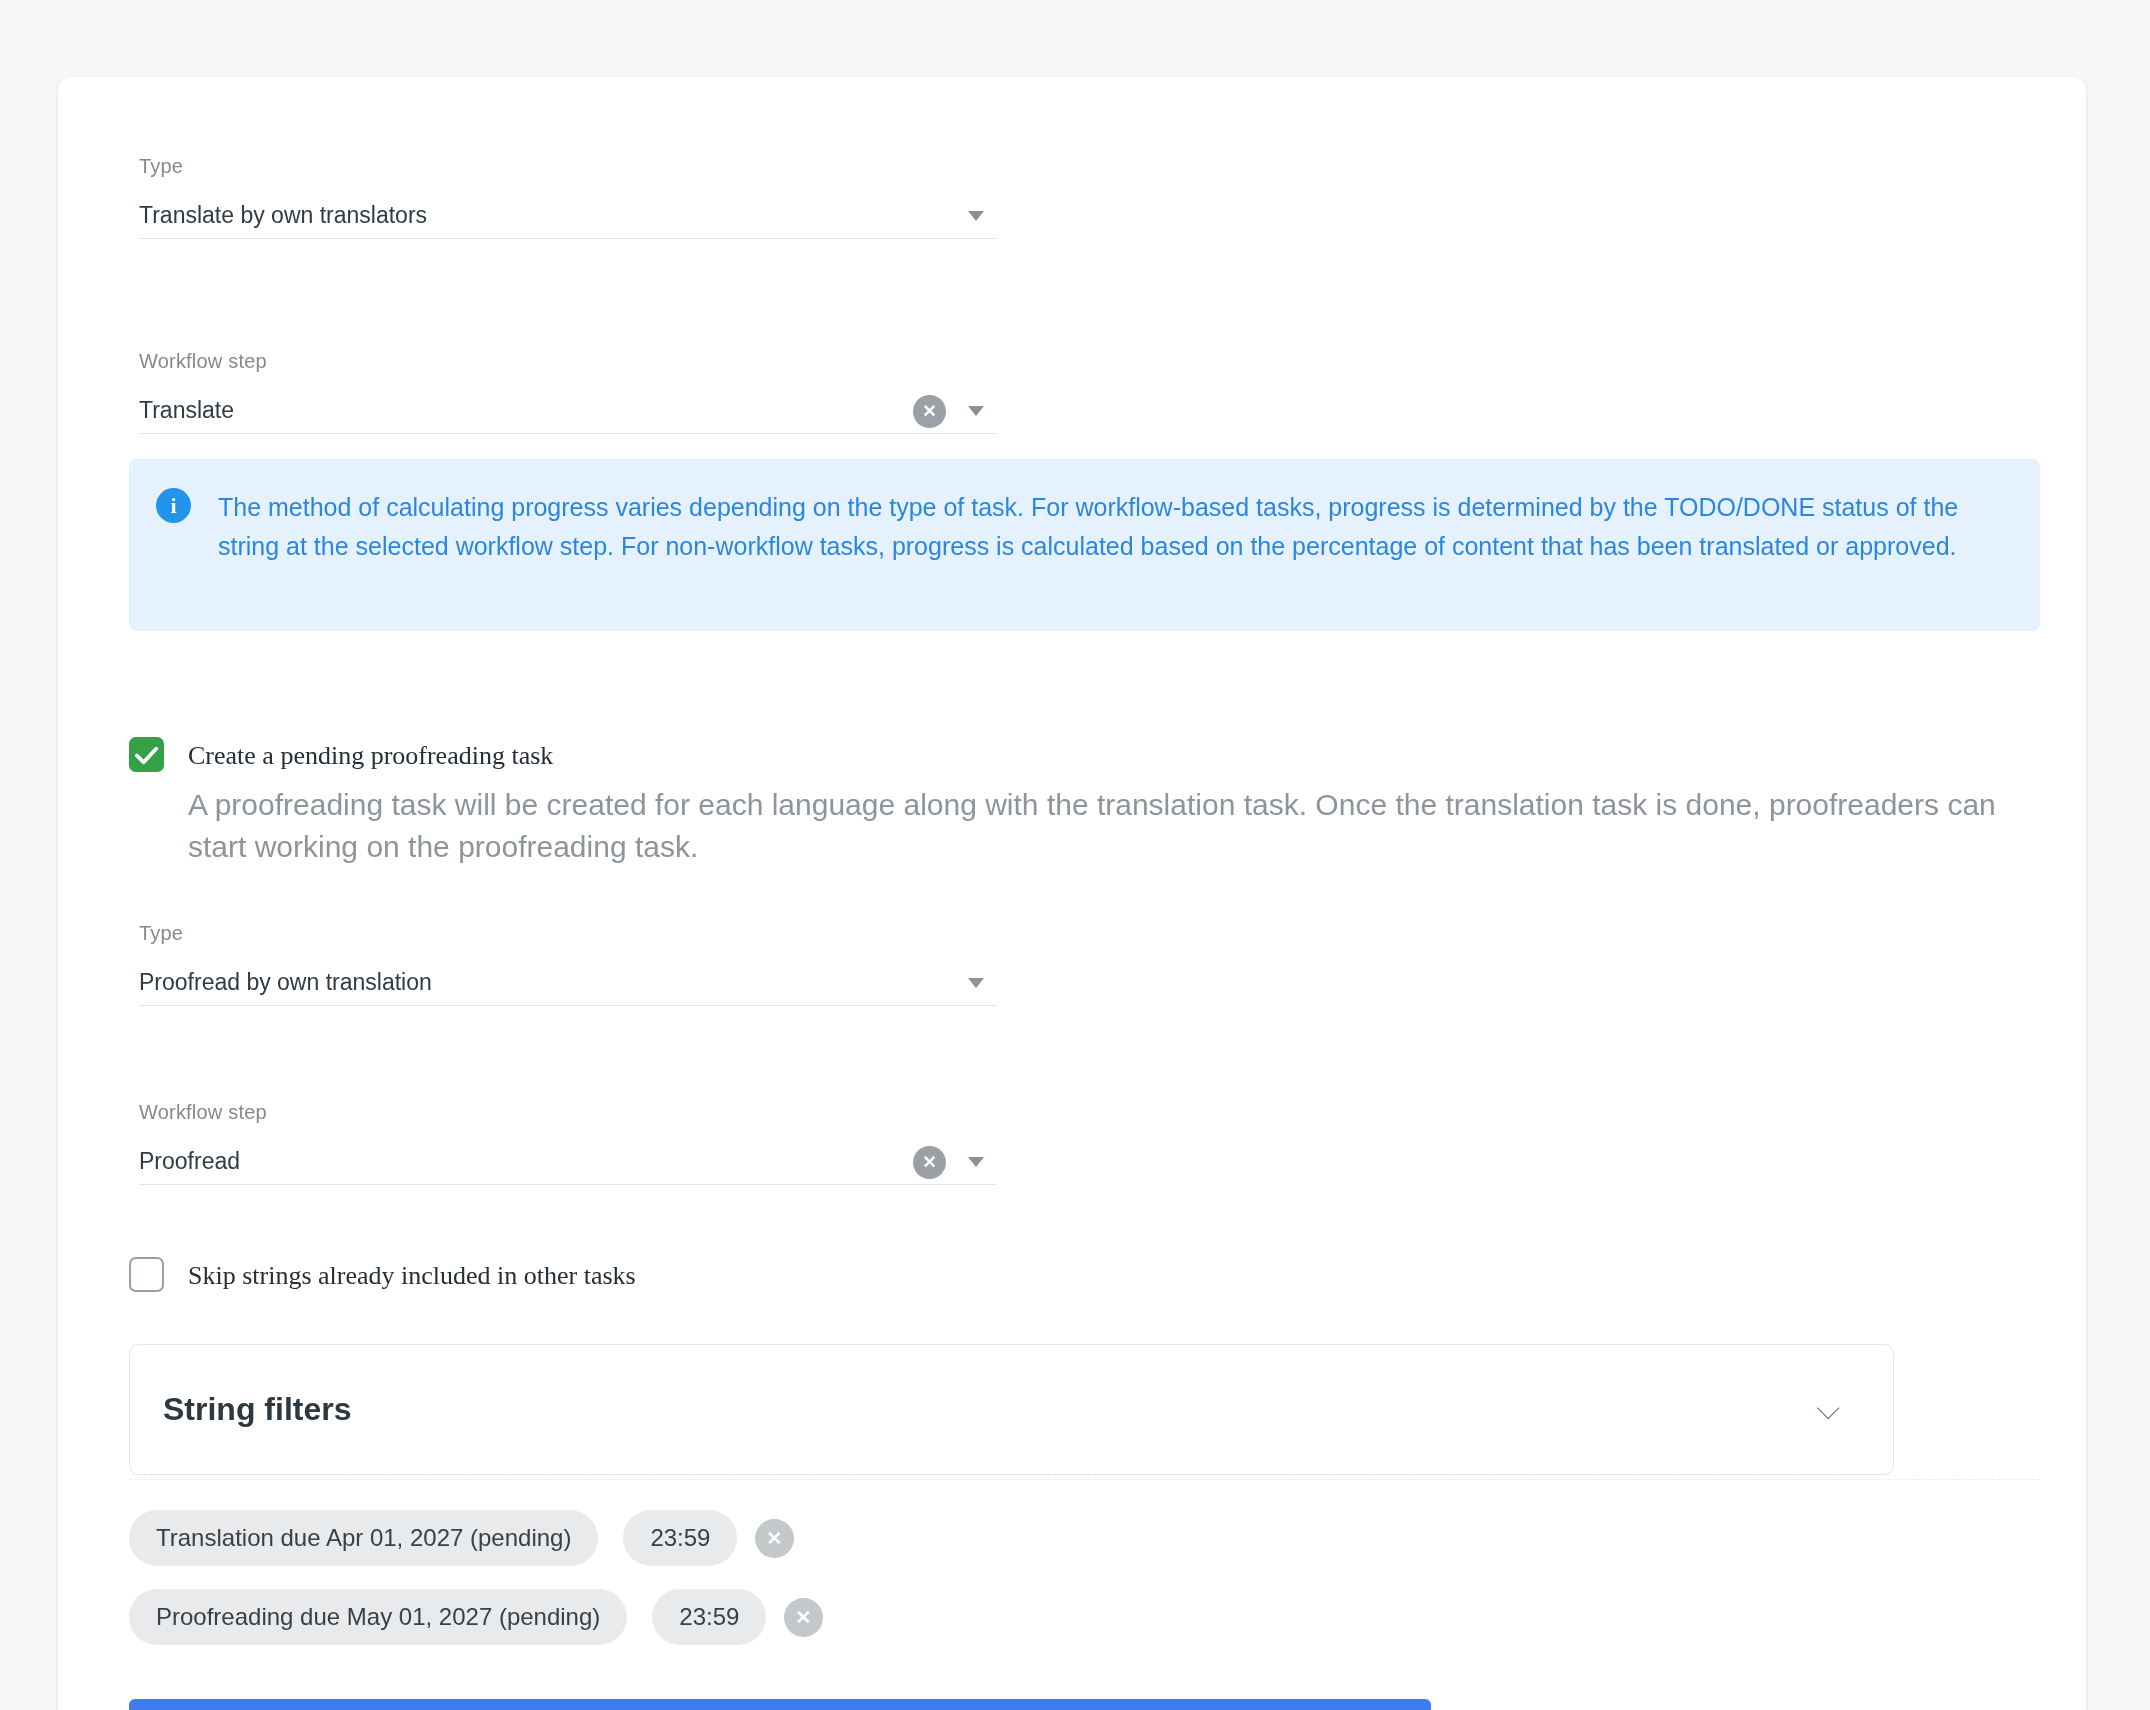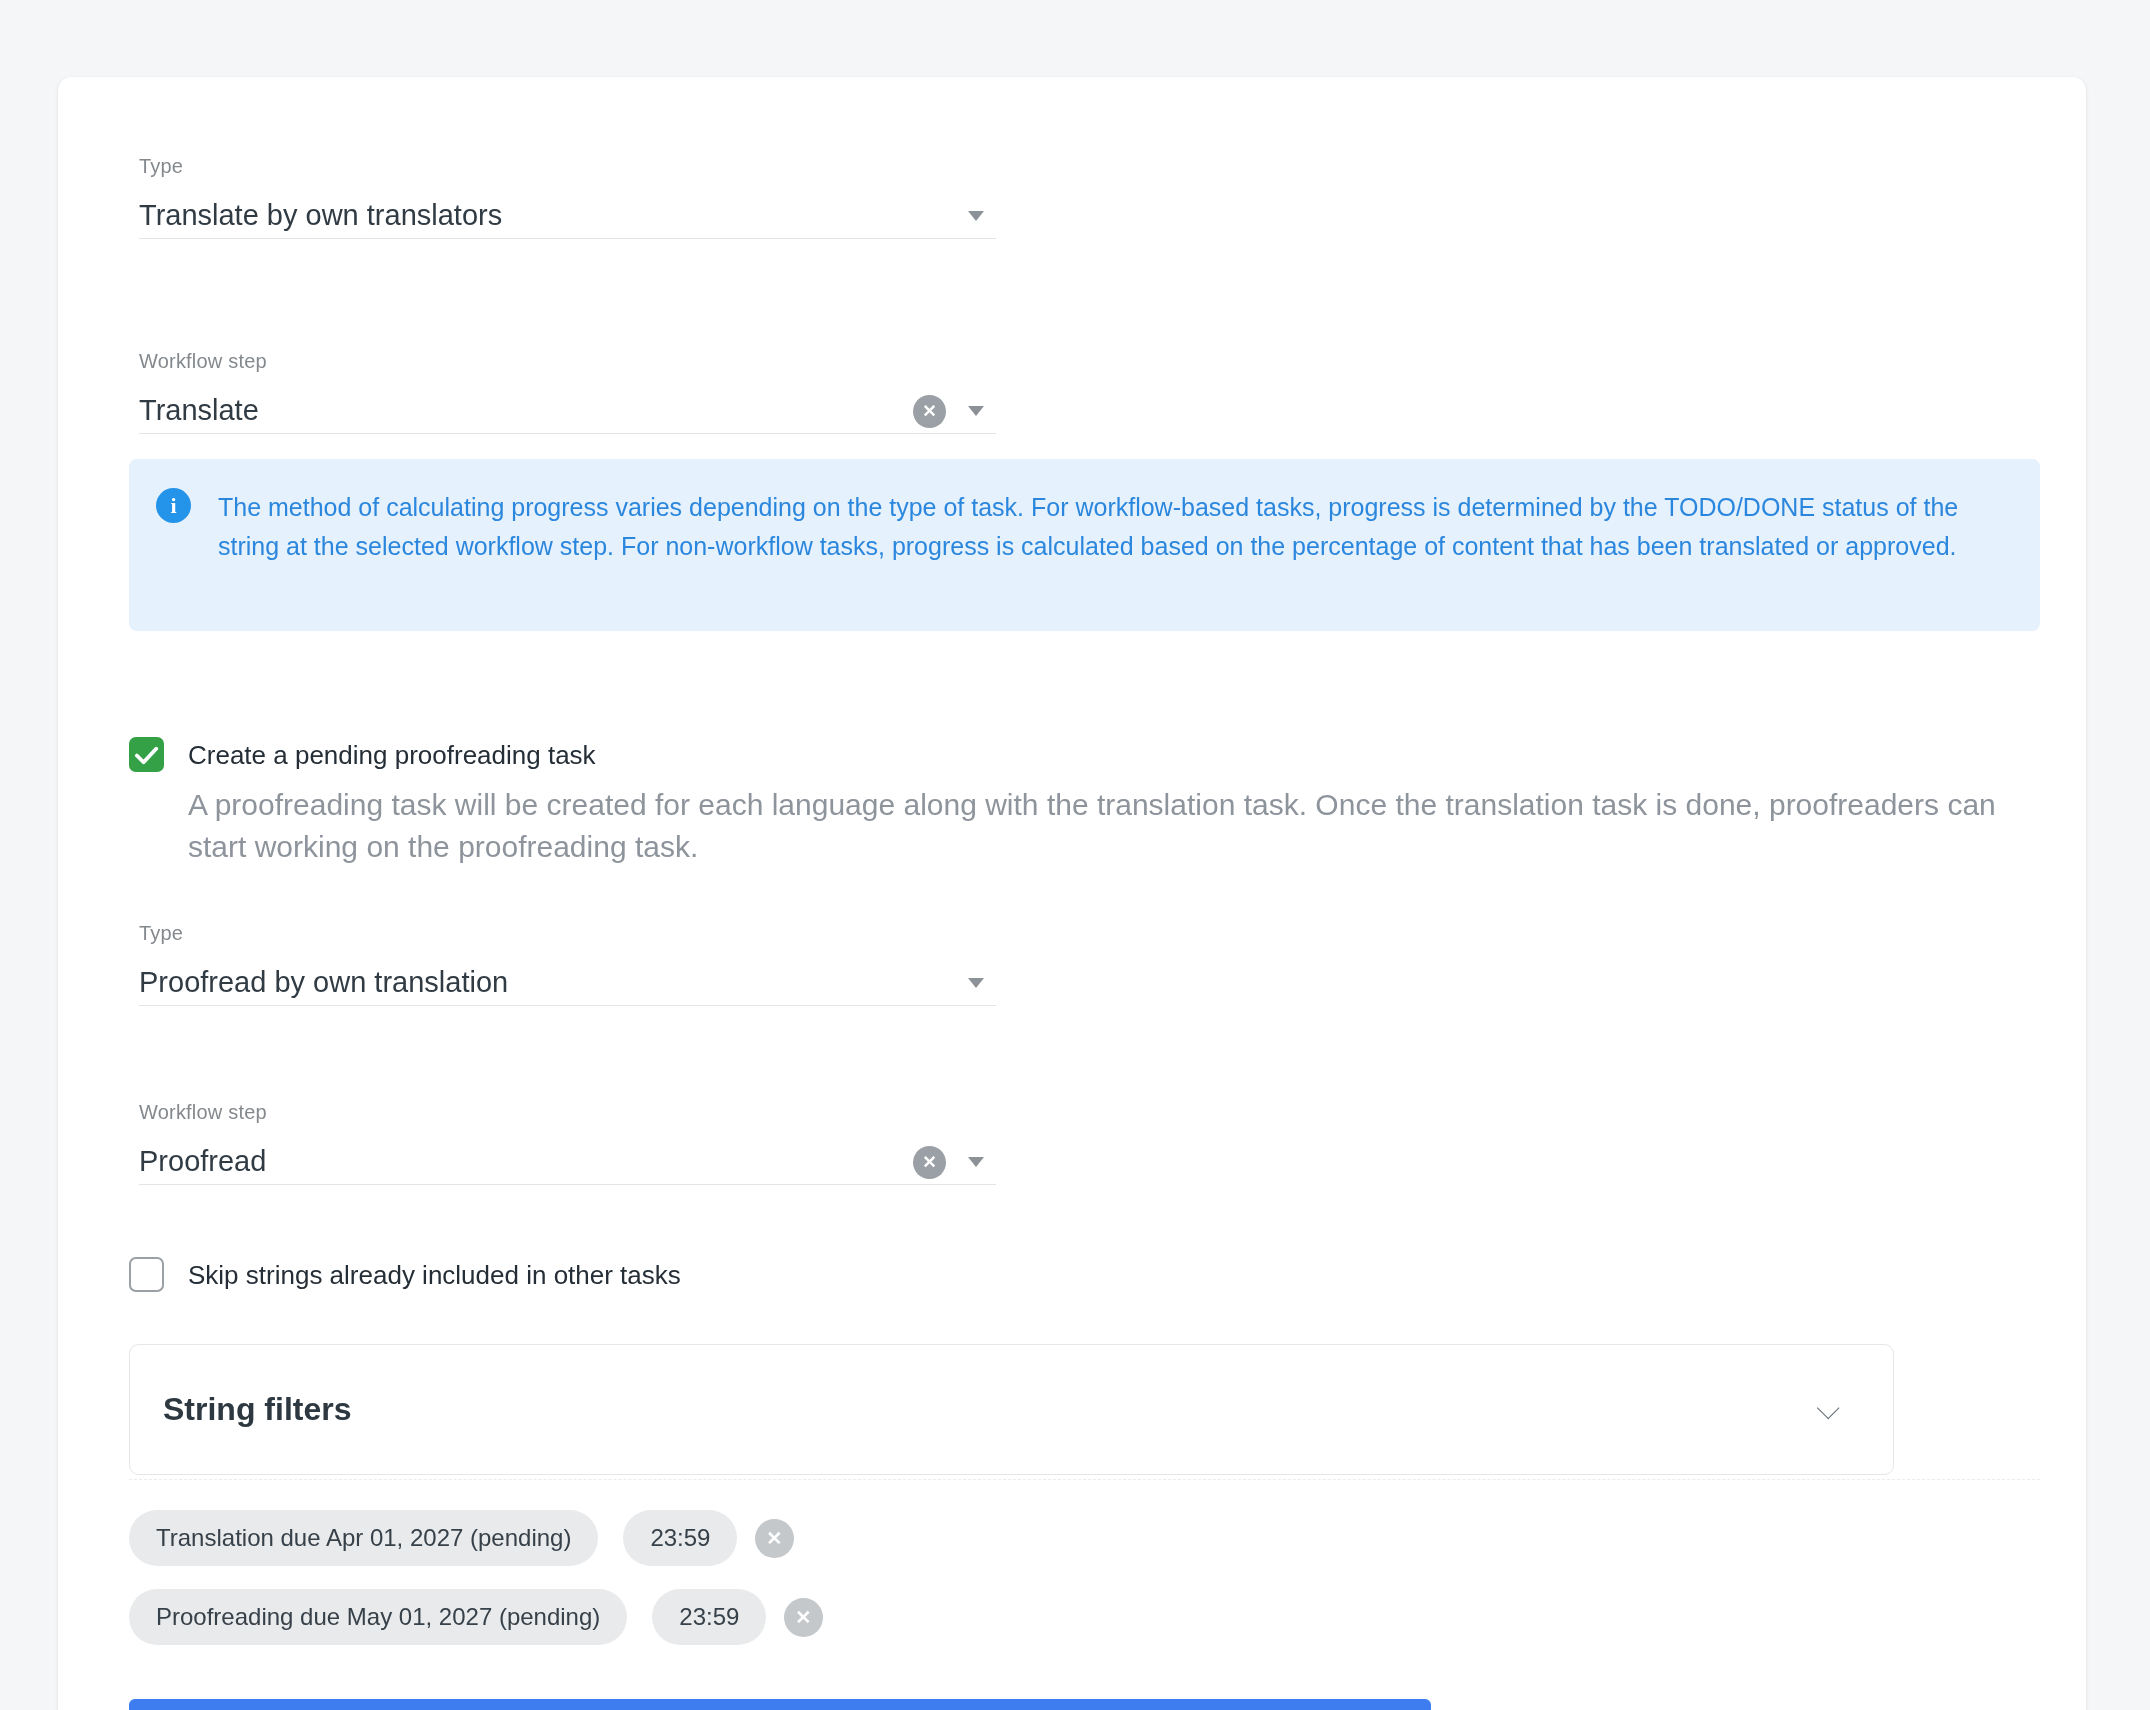--- a/index.html
+++ b/index.html
@@ -9,21 +9,21 @@
   .card { position:absolute; left:58px; top:77px; width:2028px; height:1680px;
     background:#ffffff; border-radius:13.5px;
     box-shadow:0 1px 3.9px rgba(0,0,0,0.10); }
 
   
   .field { position:absolute; left:81px; width:857px;margin-top:28px; }
   .field-label { font-size:20px; color:#84898e; letter-spacing:0.2px; }
   .select-row { position:relative; margin-top:15.4px; height:46px;
     border-bottom:1px solid #e4e4e4; display:flex; align-items:center;
     cursor:pointer; }
-  .select-value { font-size:29px; color:#313b44; }
+  .select-value { font-size:23px; color:#313b44; }
   .dd-arrow { position:absolute; right:11.6px; top:50%; margin-top:-4.8px;
     width:0; height:0; border-left:8.7px solid transparent;
     border-right:8.7px solid transparent; border-top:10.6px solid #8b9197; }
   .clear-btn { position:absolute; right:50px; top:50%; margin-top:-16.4px;
     width:33px; height:33px; border-radius:50%; background:#9aa0a5;
     color:#ffffff; font-size:17.4px; font-weight:bold; line-height:33px;
     text-align:center; cursor:pointer; }
 
   .f1 { top:50px; }
   .f2 { top:245px; }
@@ -34,21 +34,21 @@
   .info-box { position:absolute; left:71px; top:382px; width:1911px;
     height:172px; background:#e5f1fc; border-radius:7.7px; }
   .info-icon { position:absolute; left:27px; top:29px; width:35px; height:35px;
     border-radius:50%; background:#2494ea; color:#fff; font-size:22px;
     font-weight:bold; text-align:center; line-height:35px;
     font-family:"Liberation Serif", serif; }
   .info-text { position:absolute; left:89px; top:29px; width:1786px;
     font-size:25px; line-height:39px; color:#2b87dd; }
 
   
-  .cb-row { position:absolute; left:71px; display:flex; align-items:flex-start; }
+  .cb-row { position:absolute; left:71px; display:flex; align-items:flex-start;font-family:Liberation Serif, serif; }
   .cb-box { width:35px; height:35px; border-radius:6.8px; flex:0 0 35px;
     cursor:pointer; position:relative; }
   .cb-box.checked { background:#34a147; }
   .cb-box.checked svg { position:absolute; left:3.9px; top:4.8px; }
   .cb-box.unchecked { background:#fff; border:2.9px solid #9aa0a5; }
   .cb-label { margin-left:24px; font-size:26px; color:#252e36; line-height:37px; }
   .cb1 { top:660px; }
   .cb2 { top:1180px; }
   .cb-desc { position:absolute; left:130px; top:707px; width:1834px;
     font-size:30px; line-height:42px; color:#8e949c; }

